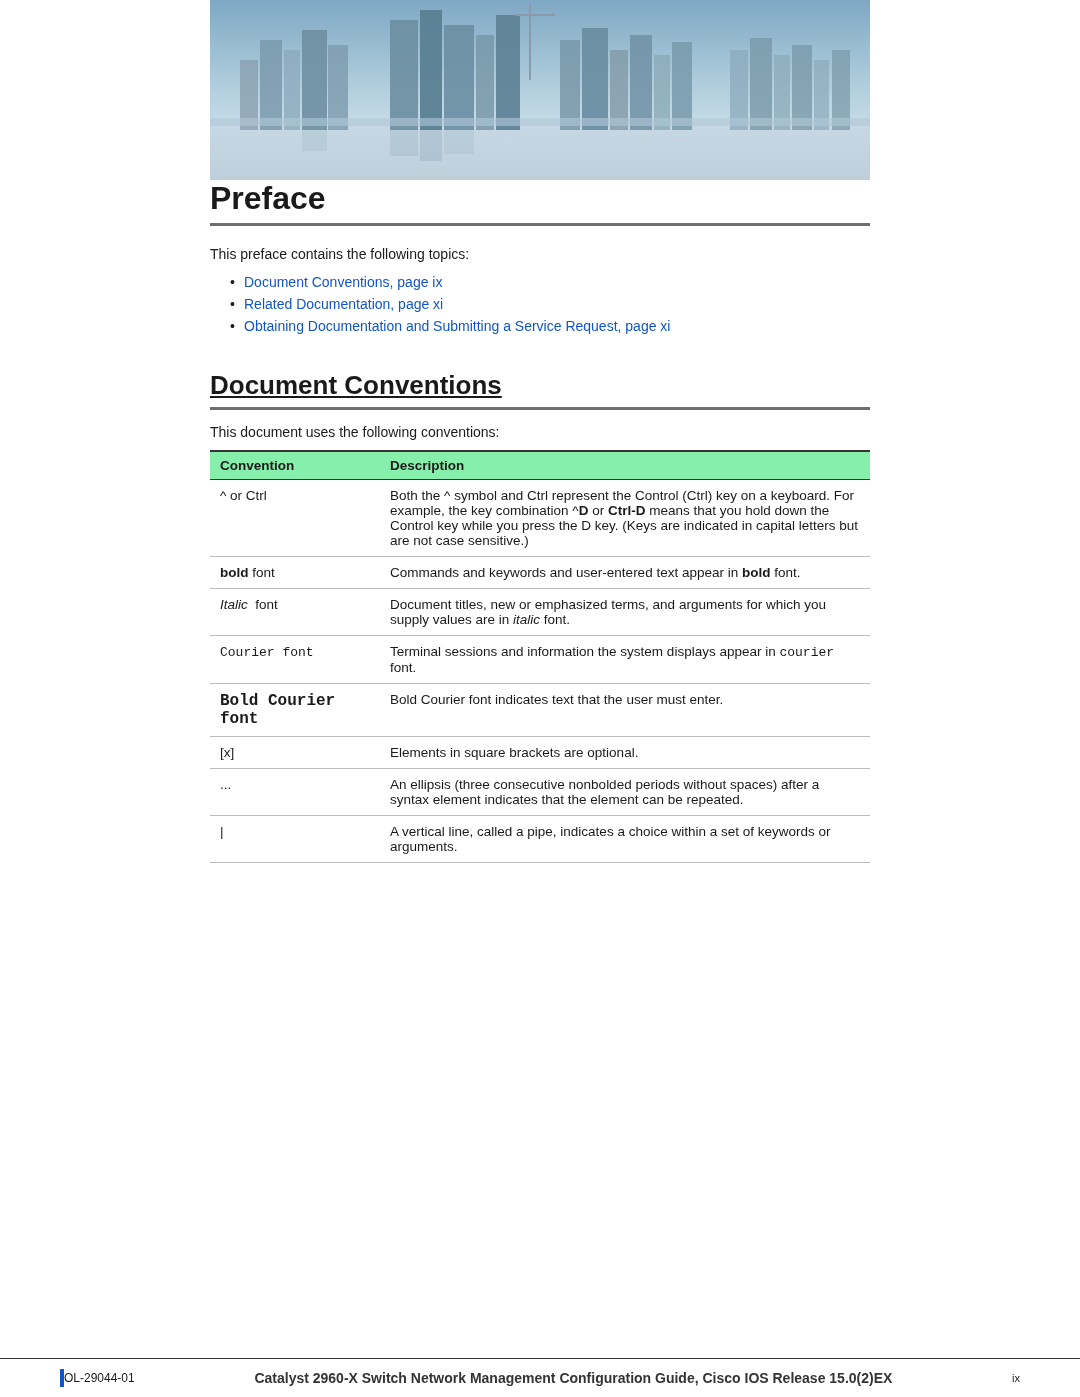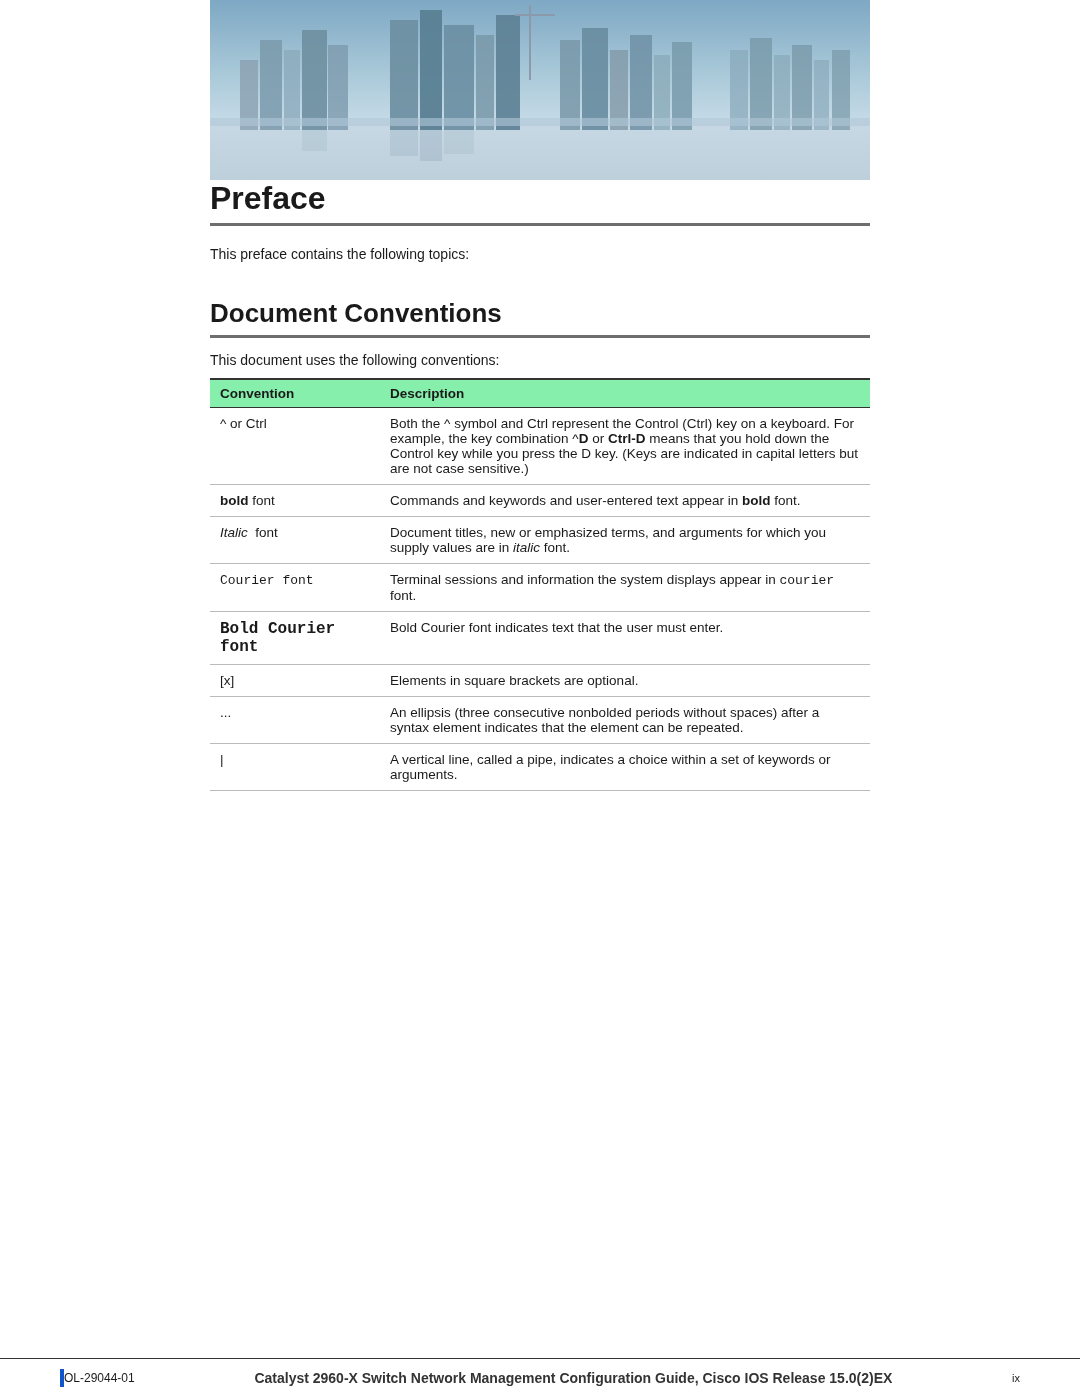--- a/index.html
+++ b/index.html
@@ -91,20 +91,21 @@
 
     
     .section-title {
       font-size: 26px;
       font-weight: bold;
       color: #1a1a1a;
       margin-top: 36px;
       margin-bottom: 8px;
       padding-bottom: 6px;
       border-bottom: 3px solid #6e6e6e;
+      text-decoration: underline;
     }
 
     .section-intro {
       margin-top: 14px;
       margin-bottom: 10px;
       font-size: 14px;
     }
 
     
     .conventions-table {
@@ -237,20 +238,31 @@
     </svg>
   </div>
 </div>
 
 <div class="content">
 
   <h1 class="page-title">Preface</h1>
 
   <p class="intro-text">This preface contains the following topics:</p>
 
+  <ul class="toc-list">
+    <li>
+      <a href="#document-conventions">Document Conventions,  page  ix</a>
+    </li>
+    <li>
+      <a href="#related-documentation">Related Documentation,  page  xi</a>
+    </li>
+    <li>
+      <a href="#obtaining-documentation">Obtaining Documentation and Submitting a Service Request,  page  xi</a>
+    </li>
+  </ul>
 
   <h2 class="section-title" id="document-conventions">Document Conventions</h2>
 
   <p class="section-intro">This document uses the following conventions:</p>
 
   <table class="conventions-table">
     <thead>
       <tr>
         <th>Convention</th>
         <th>Description</th>

